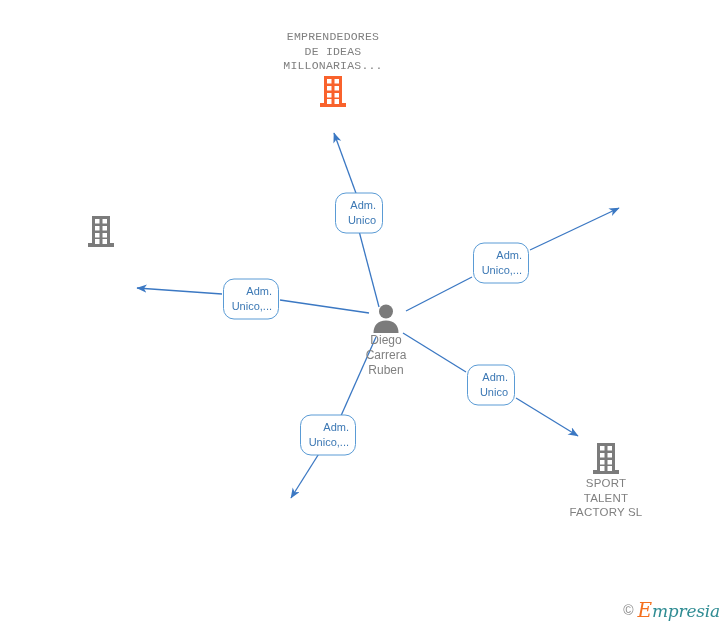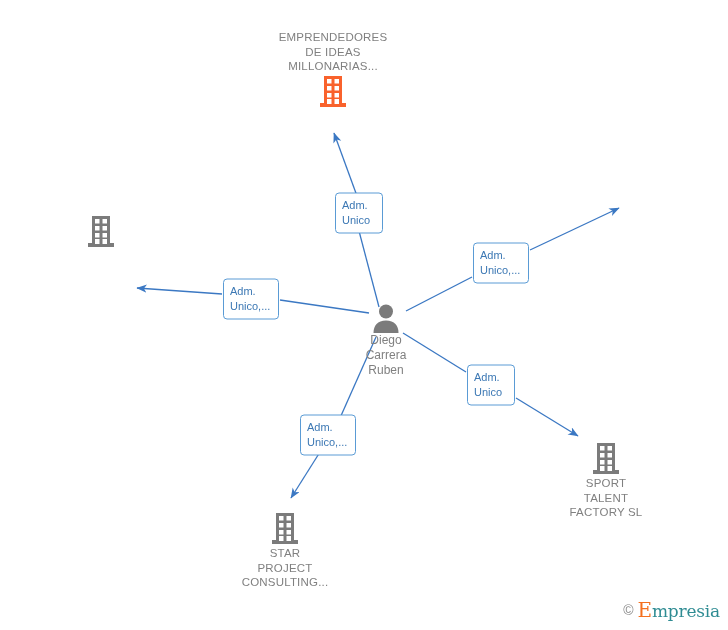--- a/index.html
+++ b/index.html
@@ -48,46 +48,47 @@
   .node-icon {
     display: block;
     margin: 0 auto;
   }
   .node-icon svg { display: block; margin: 0 auto; }
 
   .edge-label {
     position: absolute;
     box-sizing: border-box;
     border: 1px solid #5a9bd5;
-    border-radius: 4px;
+    border-radius: 11px;
     background: #ffffff;
     color: #3c78b4;
     font-size: 11px;
     line-height: 15px;
-    text-align: left;
+    text-align: right;
     padding: 4px 6px 5px 6px;
     white-space: pre-line;
     transform: translate(-50%, -50%);
   }
 
   #watermark {
     position: absolute;
     right: 8px;
     bottom: 8px;
     display: flex;
     align-items: center;
     gap: 4px;
     user-select: none;
   }
   #watermark .copy {
     font-size: 14px;
     color: #8a8a8a;
   }
   #watermark .brand {
     font-family: "DejaVu Serif", serif;
+    font-style: italic;
     font-size: 17px;
     letter-spacing: -0.2px;
     color: #2f8c93;
   }
   #watermark .brand .cap {
     color: #f4701f;
     font-size: 20px;
   }
 </style>
 </head>
@@ -136,21 +137,21 @@
 
   <div class="edge-label" style="left:251px; top:299px; width:56px;">Adm.
 Unico,...</div>
 
   <div class="edge-label" style="left:491px; top:385px; width:48px;">Adm.
 Unico</div>
 
   <div class="edge-label" style="left:328px; top:435px; width:56px;">Adm.
 Unico,...</div>
 
-  <div class="node" style="left:333px; top:30px;">
+  <div class="node" style="left:333px; top:30px;font-family:Liberation Mono, monospace;">
     <div class="node-label">EMPRENDEDORES
 DE IDEAS
 MILLONARIAS...</div>
     <span class="node-icon">
       <svg width="30" height="35" viewBox="0 0 30 35">
         <rect x="6" y="2" width="18" height="28" fill="#f9622c"></rect>
         <rect x="2" y="29" width="26" height="4" fill="#f9622c"></rect>
         <rect x="9" y="5" width="4.5" height="4.5" fill="#ffffff"></rect>
         <rect x="16.5" y="5" width="4.5" height="4.5" fill="#ffffff"></rect>
         <rect x="9" y="12" width="4.5" height="4.5" fill="#ffffff"></rect>
@@ -206,38 +207,19 @@
         <rect x="16.5" y="19" width="4.5" height="4.5" fill="#ffffff"></rect>
         <rect x="9" y="25" width="4.5" height="5" fill="#ffffff"></rect>
         <rect x="16.5" y="25" width="4.5" height="5" fill="#ffffff"></rect>
       </svg>
     </span>
     <div class="node-label">SPORT
 TALENT
 FACTORY  SL</div>
   </div>
 
-  <div class="node" style="left:285px; top:511px;">
-    <span class="node-icon">
-      <svg width="30" height="35" viewBox="0 0 30 35">
-        <rect x="6" y="2" width="18" height="28" fill="#7b7b7b"></rect>
-        <rect x="2" y="29" width="26" height="4" fill="#7b7b7b"></rect>
-        <rect x="9" y="5" width="4.5" height="4.5" fill="#ffffff"></rect>
-        <rect x="16.5" y="5" width="4.5" height="4.5" fill="#ffffff"></rect>
-        <rect x="9" y="12" width="4.5" height="4.5" fill="#ffffff"></rect>
-        <rect x="16.5" y="12" width="4.5" height="4.5" fill="#ffffff"></rect>
-        <rect x="9" y="19" width="4.5" height="4.5" fill="#ffffff"></rect>
-        <rect x="16.5" y="19" width="4.5" height="4.5" fill="#ffffff"></rect>
-        <rect x="9" y="25" width="4.5" height="5" fill="#ffffff"></rect>
-        <rect x="16.5" y="25" width="4.5" height="5" fill="#ffffff"></rect>
-      </svg>
-    </span>
-    <div class="node-label">STAR
-PROJECT
-CONSULTING...</div>
-  </div>
 
   <div id="watermark">
     <span class="copy">©</span>
     <span class="brand"><span class="cap">E</span><span>mpresia</span></span>
   </div>
 
 </div>
 
 </body></html>

